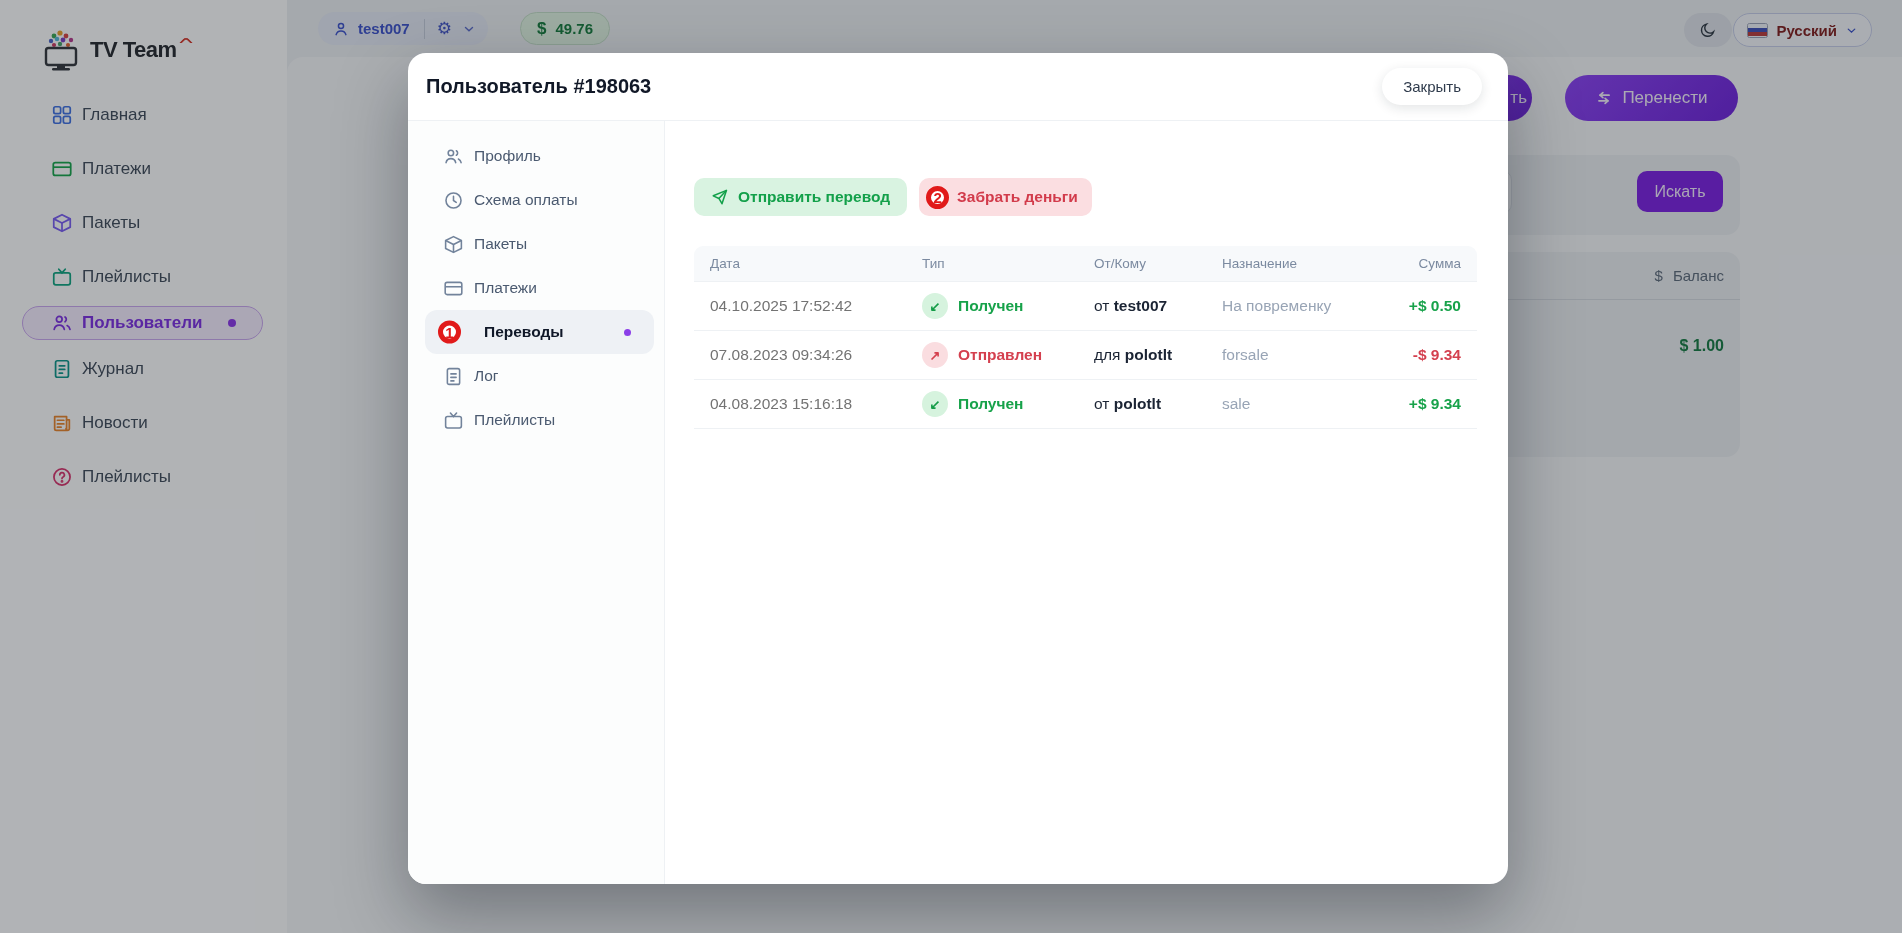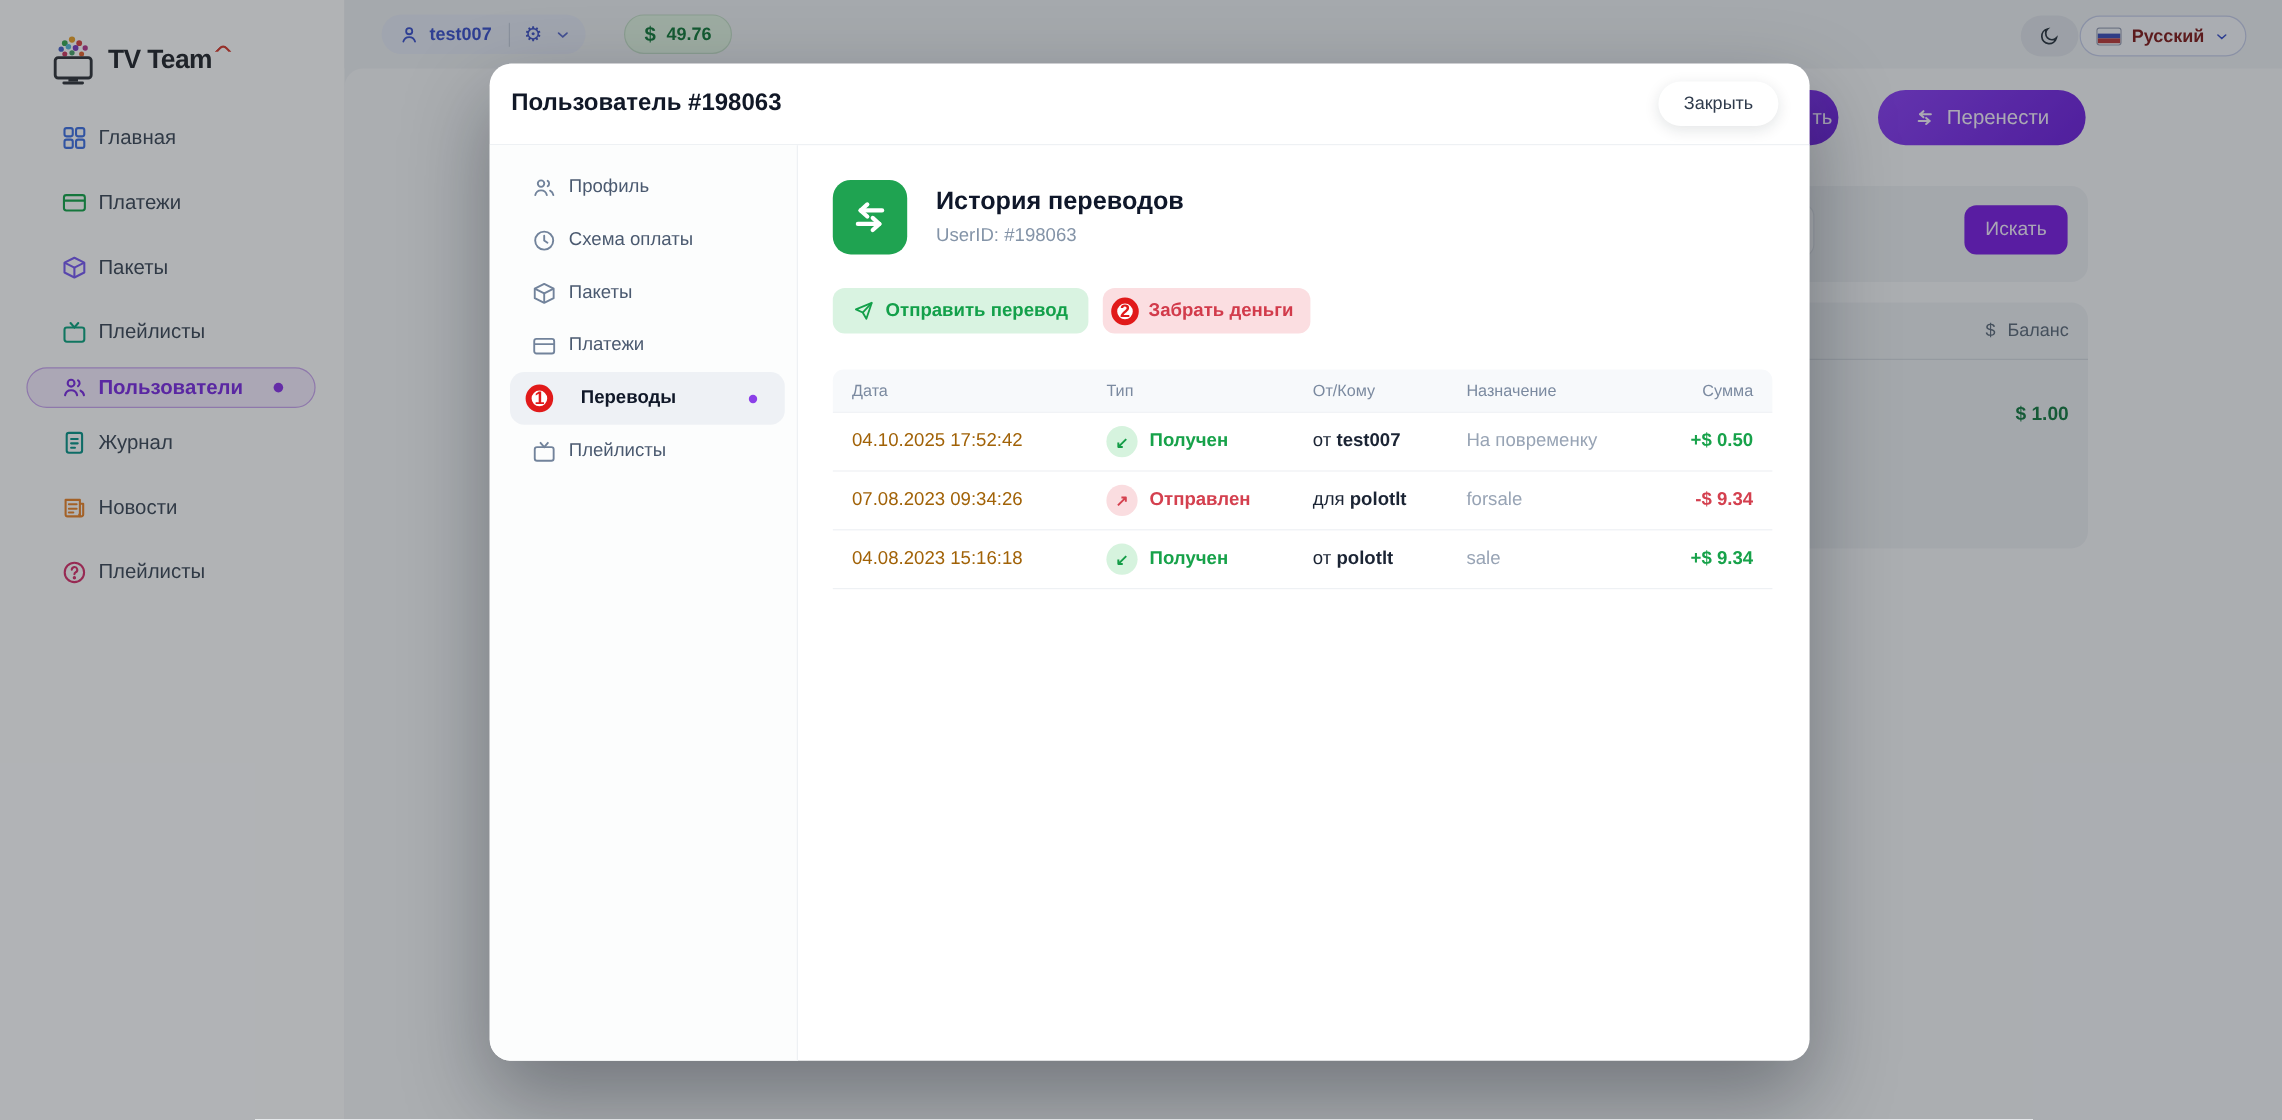--- a/index.html
+++ b/index.html
@@ -75,21 +75,21 @@
   .send-btn { display:flex; align-items:center; gap:9px; height:38px; padding:0 17px; border:none; border-radius:10px; background:#d9f3e1; color:#13a04a; font-size:15.5px; font-weight:600; cursor:pointer; }
   .send-btn svg { width:18px; height:18px; }
   .withdraw-btn { display:flex; align-items:center; gap:8px; height:38px; padding:0 14px 0 7px; border:none; border-radius:10px; background:#fbdee1; color:#d23b4b; font-size:15.5px; font-weight:600; cursor:pointer; }
 
   .ttable { width:783px; margin-top:30px; font-size:15.5px; }
   .thead, .trow { display:grid; grid-template-columns:212px 172px 128px 156px 1fr; align-items:center; padding:0 16px; }
   .thead { height:35px; background:#f7f9fb; border-radius:9px 9px 0 0; font-size:13.5px; color:#7b8aa0; }
   .th-amount, .c-amount { text-align:right; }
   .trow { height:49px; border-top:1px solid #eef1f4; }
   .ttable .t-end { border-bottom:1px solid #eef1f4; }
-  .c-date { color:#a16207; }
+  .c-date { color:#737373; }
   .c-type { display:flex; align-items:center; gap:10px; font-weight:600; }
   .dir-badge { width:26px; height:26px; border-radius:50%; display:inline-flex; align-items:center; justify-content:center; font-size:13px; font-weight:700; flex:0 0 26px; }
   .type-in .dir-badge { background:#d6f3de; color:#149c47; }
   .type-in { color:#17a24a; }
   .type-out .dir-badge { background:#fadde0; color:#d5414f; }
   .type-out { color:#d4404f; }
   .c-party { color:#1b2434; }
   .c-party b { font-weight:700; }
   .c-purpose { color:#98a4b5; }
   .c-amount { font-weight:700; }
@@ -314,42 +314,37 @@
             </svg>
           <span>Платежи</span>
         </div>
         <div class="mnav-item active">
           <span class="step-ring">1</span>
           <span>Переводы</span>
           <span class="mnav-dot"></span>
         </div>
         <div class="mnav-item">
           <svg viewBox="0 0 24 24" fill="none" stroke="currentColor" stroke-width="1.8" stroke-linecap="round">
+              <rect x="5" y="3" width="14" height="18" rx="2"></rect>
+              <line x1="9" y1="9" x2="15" y2="9"></line>
+              <line x1="9" y1="13" x2="15" y2="13"></line>
+              <line x1="9" y1="17" x2="12.5" y2="17"></line>
+            </svg>
+          <span>Лог</span>
+        </div>
+        <div class="mnav-item">
+          <svg viewBox="0 0 24 24" fill="none" stroke="currentColor" stroke-width="1.8" stroke-linecap="round">
               <rect x="3" y="7.5" width="18" height="13" rx="2.2"></rect>
               <path d="M8.5 3.5 12 7.5l3.5-4"></path>
             </svg>
           <span>Плейлисты</span>
         </div>
       </nav>
 
       <div class="modal-content">
-        <div class="content-head">
-          <div class="transfer-icon-box">
-            <svg viewBox="0 0 32 32" fill="none" stroke="#ffffff" stroke-width="3.1" stroke-linecap="round" stroke-linejoin="round">
-                <path d="M25 11H9"></path>
-                <path d="m14 6.5-5 4.5 5 4.5"></path>
-                <path d="M7 21h16"></path>
-                <path d="m18 16.5 5 4.5-5 4.5"></path>
-              </svg>
-          </div>
-          <div>
-            <div class="ch-title">История переводов</div>
-            <div class="ch-sub">UserID: #198063</div>
-          </div>
-        </div>
 
         <div class="action-row">
           <button class="send-btn">
             <svg viewBox="0 0 20 20" fill="none" stroke="#13a04a" stroke-width="1.7" stroke-linejoin="round">
                 <path d="M2.5 8.7 17.2 2.6 12.2 17.4 8.8 11.6Z"></path>
                 <path d="M8.8 11.6 17.2 2.6"></path>
               </svg>
             <span>Отправить перевод</span>
           </button>
           <button class="withdraw-btn">

